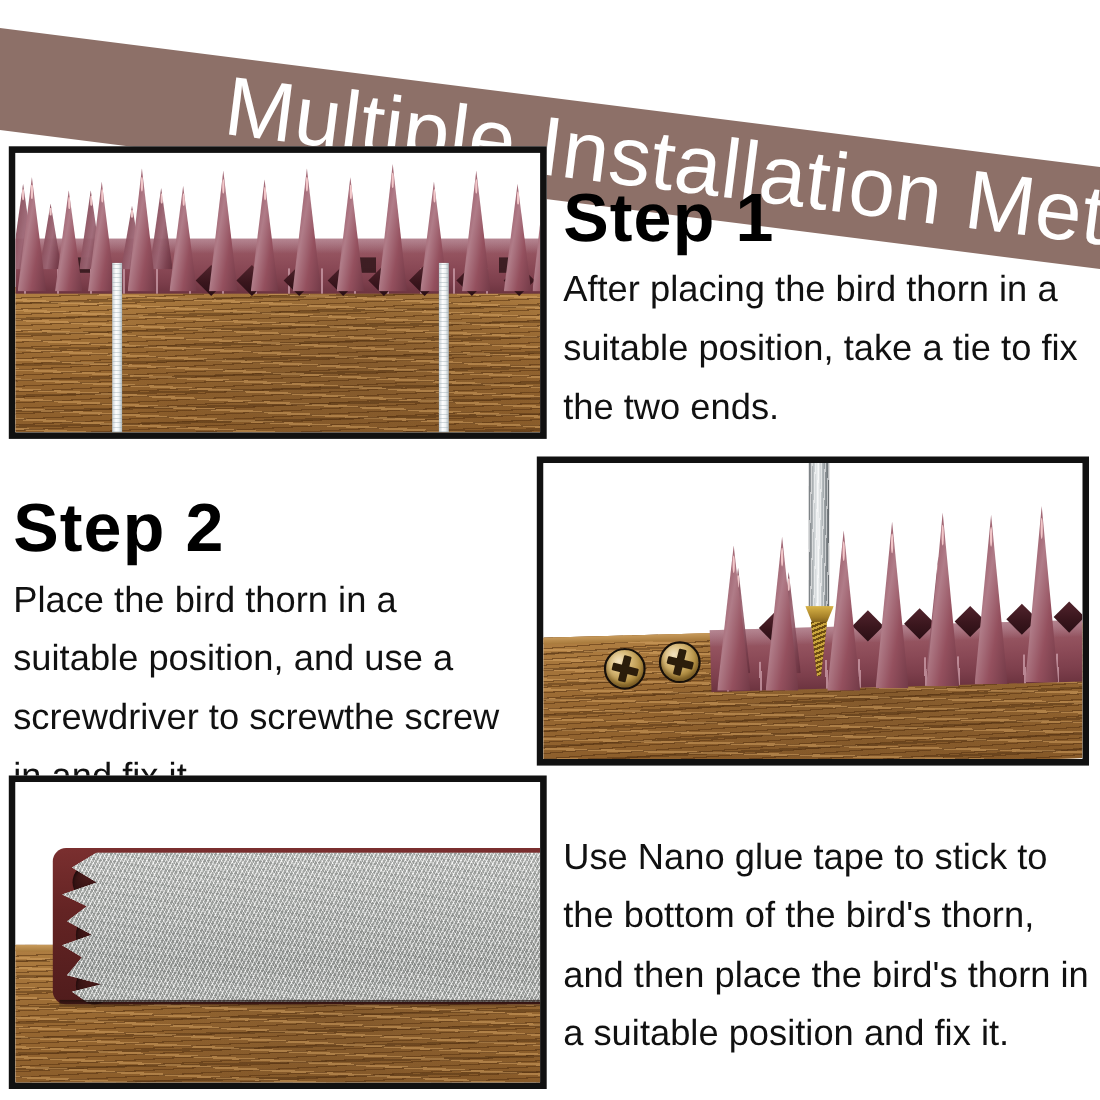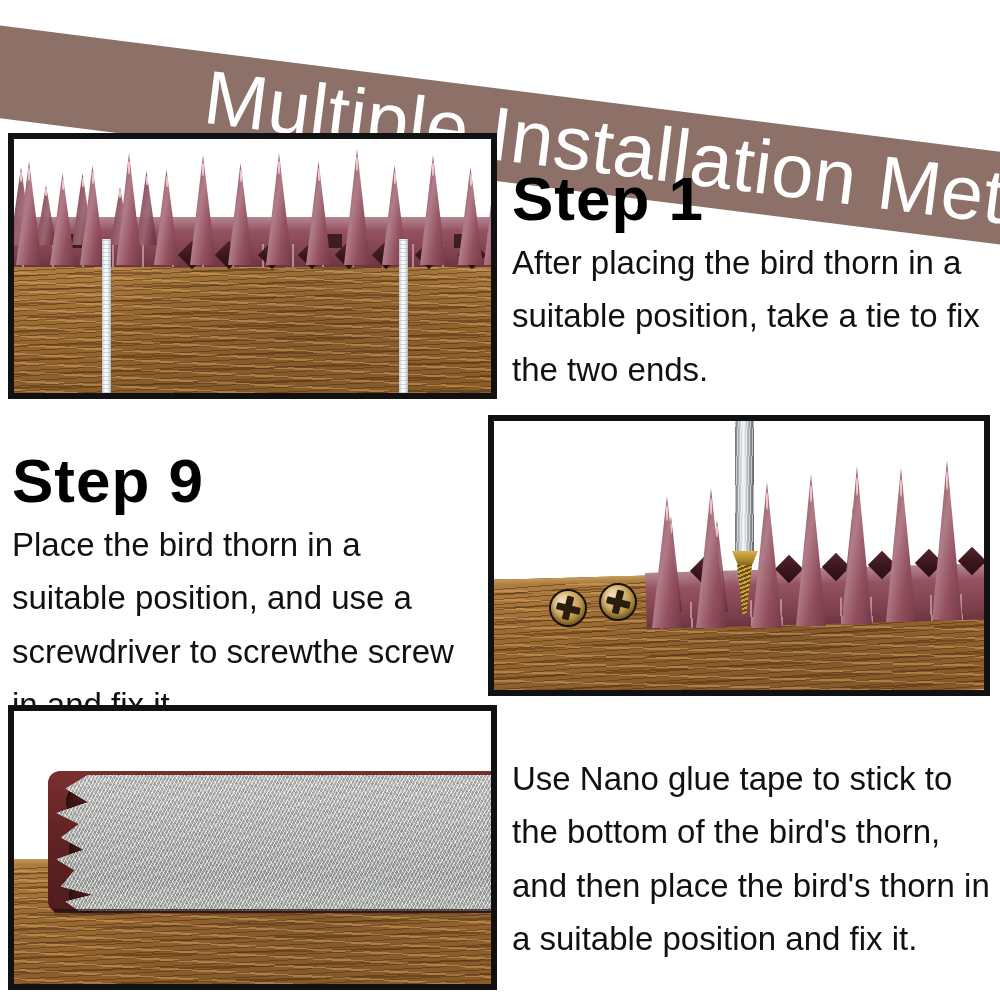--- a/index.html
+++ b/index.html
@@ -381,21 +381,21 @@
     <div class="zip-tie" style="left:385px; top:100px; bottom:-4px;"></div>
   </div>
 </div>
 
 <div class="step-block" id="step-1">
   <h2 class="step-title">Step 1</h2>
   <p class="step-body">After placing the bird thorn in a suitable position, take a tie to fix the two ends.</p>
 </div>
 
 <div class="step-block" id="step-2">
-  <h2 class="step-title">Step 9</h2>
+  <h2 class="step-title">Step 2</h2>
   <p class="step-body">Place the bird thorn in a suitable position, and use a screwdriver to screwthe screw in and fix it.</p>
 </div>
 
 <div class="panel" id="panel-2">
   <div class="panel-inner">
 
     <div class="wood" style="left:-10px; right:-10px; top:152px; bottom:-6px; transform:rotate(-1.6deg);">
       <div class="wood-top-edge"></div>
     </div>
 

